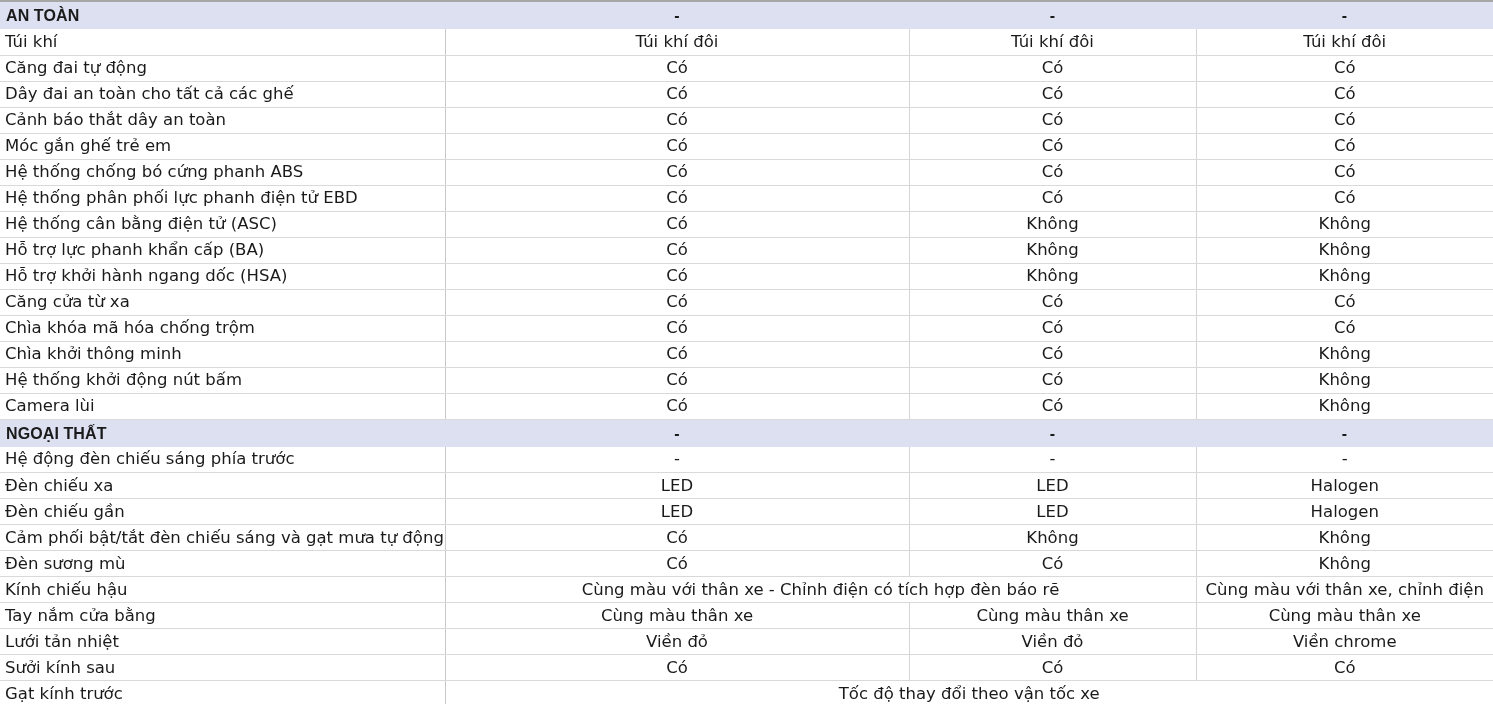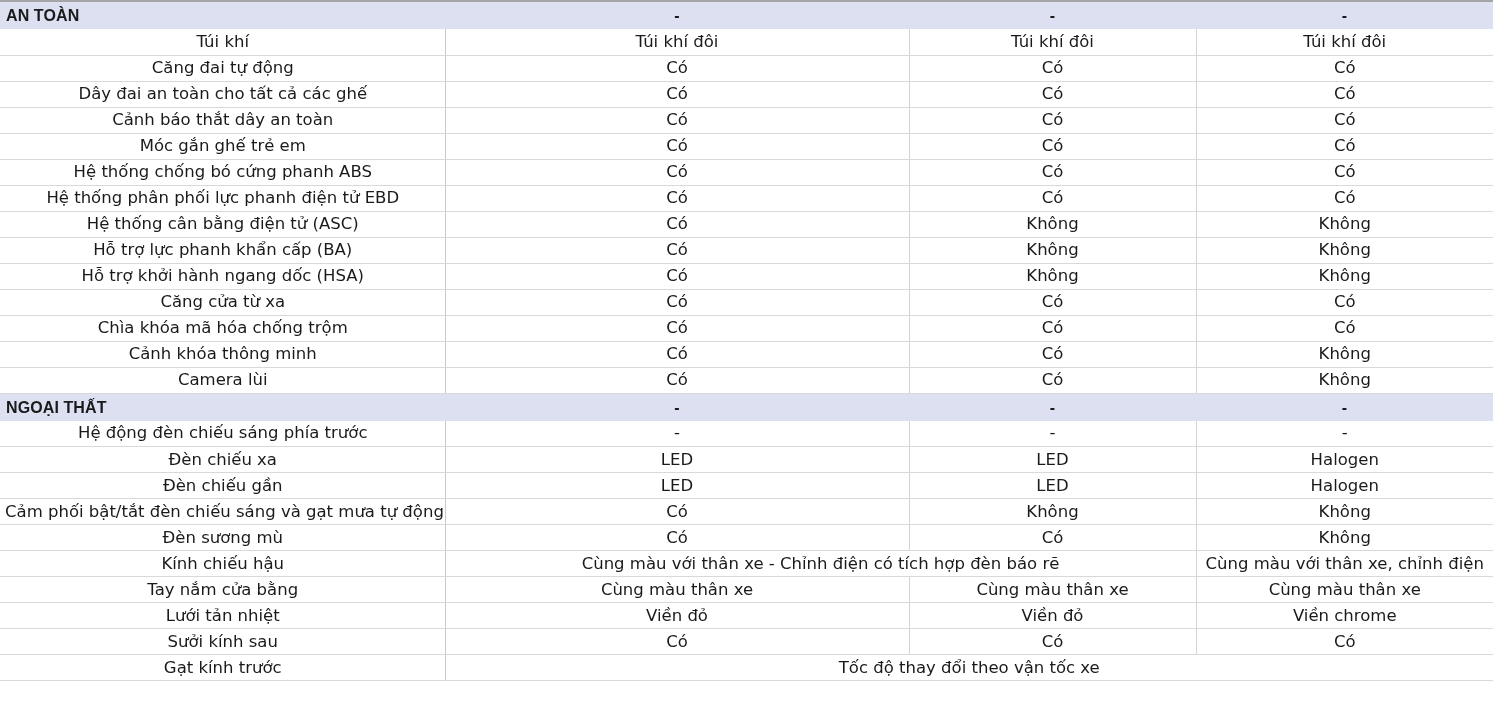--- a/index.html
+++ b/index.html
@@ -66,21 +66,21 @@
     text-align: left;
     padding-left: 6px;
     letter-spacing: 0.1px;
   }
   tr.header-row td.hdr-dash {
     text-align: center;
     font-weight: bold;
   }
 
   td.feature {
-    text-align: center;
+    text-align: left;
     padding-left: 5px;
     border-right: 1px solid #c9c9c9;
   }
   td.val {
     text-align: center;
   }
   td.last { border-right: none; }
 
   
   tr.row td { background: #ffffff; }
@@ -174,21 +174,27 @@
         <td class="val">Có</td>
         <td class="val last">Có</td>
       </tr>
       <tr class="row">
         <td class="feature">Chìa khóa mã hóa chống trộm</td>
         <td class="val">Có</td>
         <td class="val">Có</td>
         <td class="val last">Có</td>
       </tr>
       <tr class="row">
-        <td class="feature">Cảnh khóa thông minh</td>
+        <td class="feature">Chìa khởi thông minh</td>
+        <td class="val">Có</td>
+        <td class="val">Có</td>
+        <td class="val last">Không</td>
+      </tr>
+      <tr class="row">
+        <td class="feature">Hệ thống khởi động nút bấm</td>
         <td class="val">Có</td>
         <td class="val">Có</td>
         <td class="val last">Không</td>
       </tr>
       <tr class="row">
         <td class="feature">Camera lùi</td>
         <td class="val">Có</td>
         <td class="val">Có</td>
         <td class="val last">Không</td>
       </tr>

